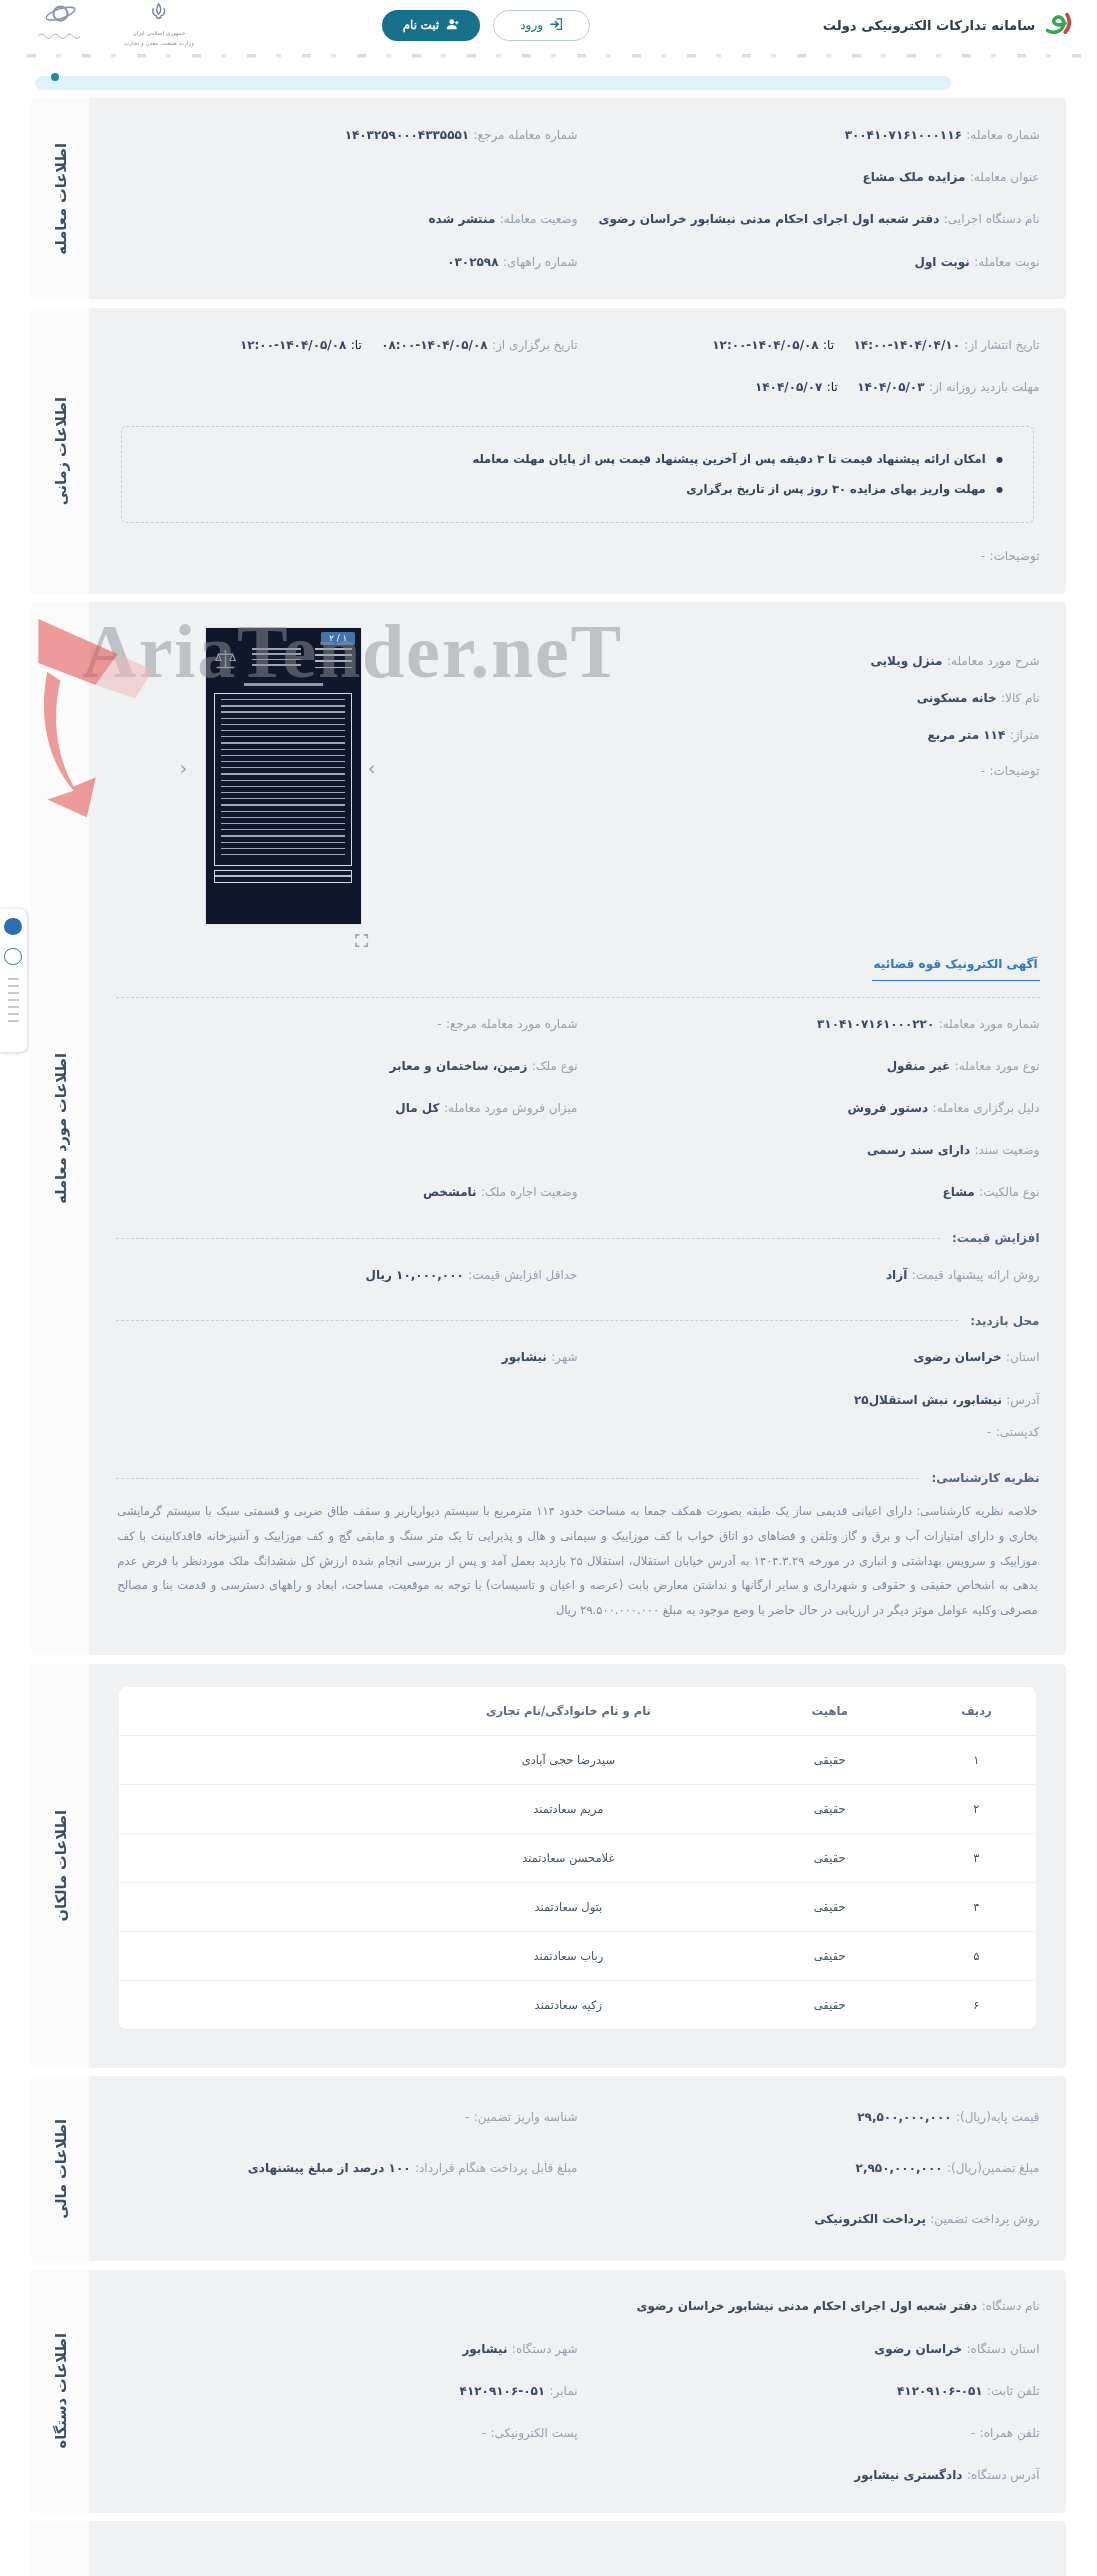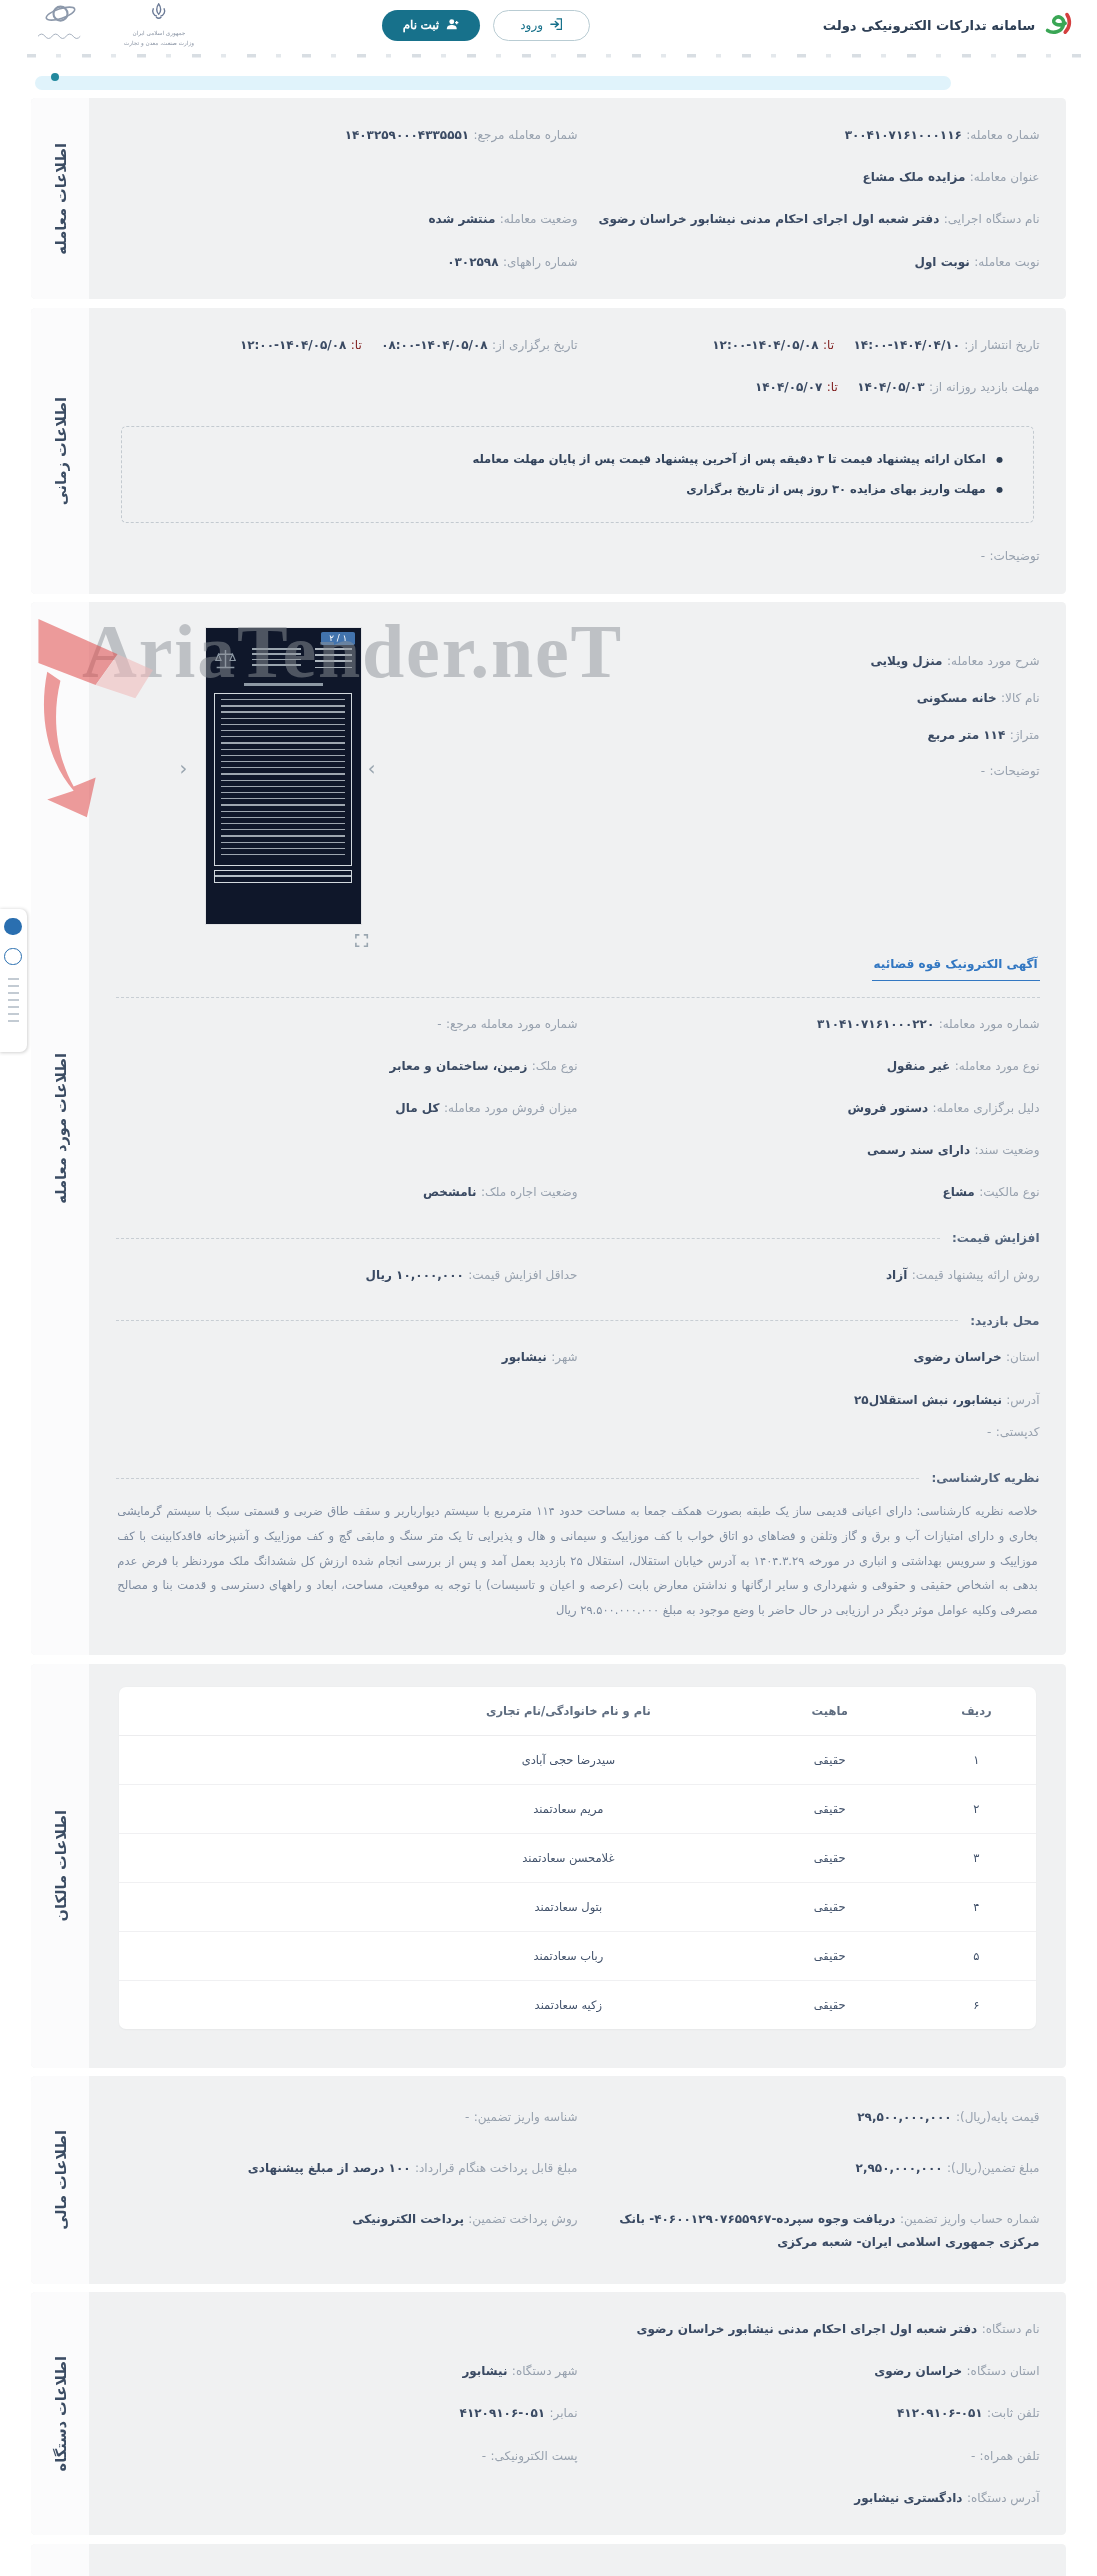--- a/index.html
+++ b/index.html
@@ -27,21 +27,21 @@
   .card { display:flex; background:#f0f1f2; border-radius:4.4px; margin:8.8px 31px; position:relative; }
   .vtab { width:58px; background:#fbfbfc; border-radius:4.4px 0 0 4.4px; order:2; display:flex; align-items:center; justify-content:center; flex-shrink:0; }
   .vtab span { writing-mode:vertical-rl; transform:rotate(180deg); font-size:14.6px; font-weight:700; color:#3b4c63; letter-spacing:0.9px; white-space:nowrap; }
   .cbody { flex:1; order:1; padding:16px 26.5px; }
 
   .frow { display:flex; padding:9.7px 0; }
   .fcell { width:50%; font-size:12px; line-height:1.9; }
   .fcell.full { width:100%; }
   .lbl { color:#97a1ae; margin-left:4.4px; }
   .val { color:#3a4a63; font-weight:700; }
-  .mid-lbl { color:#7f1d1d; margin:0 19.4px 0 4.4px; }
+  .mid-lbl { color:#0f172a; margin:0 19.4px 0 4.4px; }
 
   
   .notice { border:1.8px dashed #c3cad0; border-radius:5.3px; margin:17.6px 5.3px 12.4px; padding:17.6px 30px; }
   .notice li { list-style:none; font-size:11.5px; font-weight:700; color:#33445c; padding:8px 0; }
   .notice li::before { content:"●"; color:#2e3f55; font-size:8px; margin-left:10.6px; vertical-align:1.8px; }
 
   
   .subhead { display:flex; align-items:center; gap:12.4px; padding:17.6px 0 8.8px; }
   .subhead .sh-lbl { font-size:12px; font-weight:700; color:#54657d; white-space:nowrap; }
   .subhead .dash { flex:1; border-top:1.8px dashed #c8ced4; }
@@ -375,21 +375,20 @@
   <div class="cbody">
     <div class="frow" style="padding:14px 0">
       <div class="fcell"><span class="lbl">قیمت پایه(ریال):</span><span class="val">۲۹,۵۰۰,۰۰۰,۰۰۰</span></div>
       <div class="fcell"><span class="lbl">شناسه واریز تضمین:</span><span class="lbl">-</span></div>
     </div>
     <div class="frow" style="padding:14px 0">
       <div class="fcell"><span class="lbl">مبلغ تضمین(ریال):</span><span class="val">۲,۹۵۰,۰۰۰,۰۰۰</span></div>
       <div class="fcell"><span class="lbl">مبلغ قابل پرداخت هنگام قرارداد:</span><span class="val">۱۰۰ درصد از مبلغ پیشنهادی</span></div>
     </div>
     <div class="frow" style="padding:14px 0">
-      <div class="fcell"><span class="lbl">شماره حساب واریز تضمین:</span><span class="val">دریافت وجوه سپرده-۴۰۶۰۰۱۲۹۰۷۶۵۵۹۶۷- بانک مرکزی جمهوری اسلامی ایران- شعبه مرکزی</span></div>
       <div class="fcell"><span class="lbl">روش پرداخت تضمین:</span><span class="val">پرداخت الکترونیکی</span></div>
     </div>
   </div>
 </section>
 
 <section class="card">
   <div class="vtab">
       <span>اطلاعات دستگاه</span>
     </div>
   <div class="cbody">

